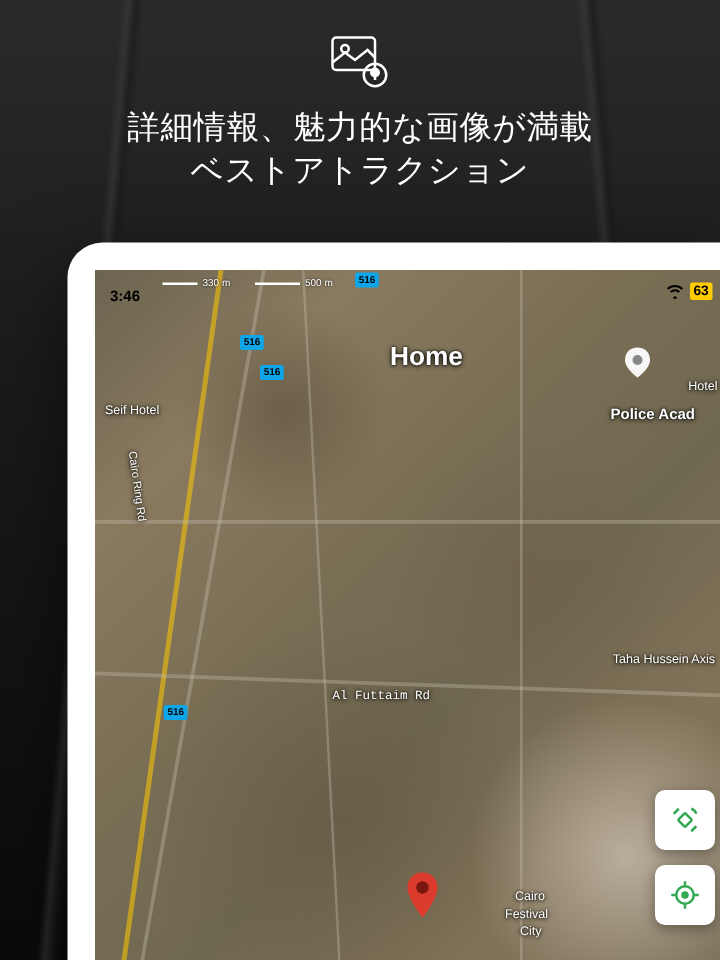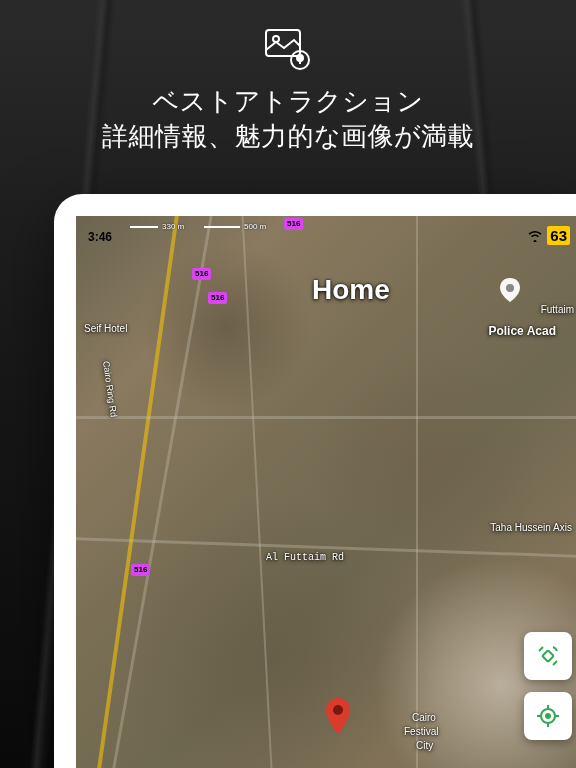--- a/index.html
+++ b/index.html
@@ -87,21 +87,21 @@
   background: rgba(200,195,180,0.35);
 }
 .road.r1 { left: 60px; top: 0; width: 4px; height: 100%; transform: skewX(-8deg); background: rgba(255,200,0,0.55); }
 .road.r2 { left: 85px; top: 0; width: 3px; height: 100%; transform: skewX(-10deg); }
 .road.r3 { left: 0; top: 200px; width: 100%; height: 3px; }
 .road.r4 { left: 0; top: 330px; width: 100%; height: 3px; transform: rotate(2deg); }
 .road.r5 { left: 180px; top: 0; width: 2px; height: 100%; transform: skewX(3deg); }
 .road.r6 { left: 340px; top: 0; width: 2px; height: 100%; }
 .hwy-badge {
   position: absolute;
-  background: #d946ef;
+  background: #0ea5e9;
   color: #000;
   font-size: 8px;
   font-weight: 700;
   padding: 0 3px;
   border-radius: 2px;
   line-height: 12px;
 }
 .scale {
   position: absolute;
   font-size: 8px;
@@ -122,33 +122,33 @@
   right: 6px; top: 10px;
   display: flex;
   align-items: center;
   gap: 4px;
   z-index: 5;
 }
 .wifi-icon { width: 16px; height: 12px; }
 .battery {
   background: #ffcc00;
   color: #000;
-  font-size: 15px;
+  font-size: 11px;
   font-weight: 700;
   padding: 1px 3px;
   border-radius: 2px;
 }
 .map-label {
   position: absolute;
   color: #fff;
   font-weight: 500;
   text-shadow: 0 1px 4px rgba(0,0,0,0.9), 0 0 2px #000;
   white-space: nowrap;
 }
-.home-label { font-size: 28px; font-weight: 600; }
+.home-label { font-size: 21px; font-weight: 600; }
 .small-label { font-size: 10px; }
 .mid-label { font-size: 12px; font-weight: 600; }
 .road-label { font-size: 9px; transform-origin: left center; }
 .home-pin {
   position: absolute;
   width: 28px;
   height: 28px;
 }
 .search-bar {
   position: absolute;
@@ -205,22 +205,22 @@
     <svg viewBox="0 0 52 44" fill="none" stroke="#fff" stroke-width="2">
       <rect x="4" y="2" width="34" height="26" rx="3"></rect>
       <circle cx="14" cy="11" r="3"></circle>
       <path d="M4 22 L14 14 L22 20 L32 12 L38 18"></path>
       <circle cx="38" cy="32" r="9"></circle>
       <circle cx="38" cy="30" r="3" fill="#fff"></circle>
       <path d="M38 33 L38 36"></path>
     </svg>
   </div>
   <div class="hero-title">
+    <div>詳細情報、魅力的な画像が満載</div>
     <div>ベストアトラクション</div>
-    <div>詳細情報、魅力的な画像が満載</div>
   </div>
 </div>
 
 <div class="tablet">
   <div class="screen">
     <div class="map-surface">
       <div class="road r1"></div>
       <div class="road r2"></div>
       <div class="road r3"></div>
       <div class="road r4"></div>
@@ -251,21 +251,21 @@
     <span class="map-label small-label" style="left:8px; top:78px;margin-top:29px;">Seif Hotel</span>
     <span class="map-label home-label" style="left:236px; top:58px;">Home</span>
 
     <span class="home-pin" style="left:420px; top:60px;">
       <svg viewBox="0 0 28 28" fill="#fff">
           <path d="M14 2 C8 2 4 6 4 12 c0 7 10 14 10 14 s10-7 10-14 C24 6 20 2 14 2z" opacity="0.95"></path>
           <circle cx="14" cy="12" r="4" fill="#888"></circle>
         </svg>
     </span>
 
-    <span class="map-label small-label" style="right:2px; top:88px;">Futtaim</span>
+    <span class="map-label small-label" style="right:2px; top:88px;">Hotel</span>
     <span class="map-label mid-label" style="right:20px; top:108px;">Police Acad</span>
 
     <span class="map-label road-label" style="left:30px; top:140px; transform:rotate(82deg);">Cairo Ring Rd</span>
 
     <span class="map-label small-label" style="right:4px; top:306px;">Taha Hussein Axis</span>
     <span class="map-label small-label" style="left:190px; top:336px;font-family:Liberation Mono, monospace;">Al Futtaim Rd</span>
 
     <span class="map-label small-label" style="left:336px; top:496px;">Cairo</span>
     <span class="map-label small-label" style="left:328px; top:510px;">Festival</span>
     <span class="map-label small-label" style="left:340px; top:524px;">City</span>

